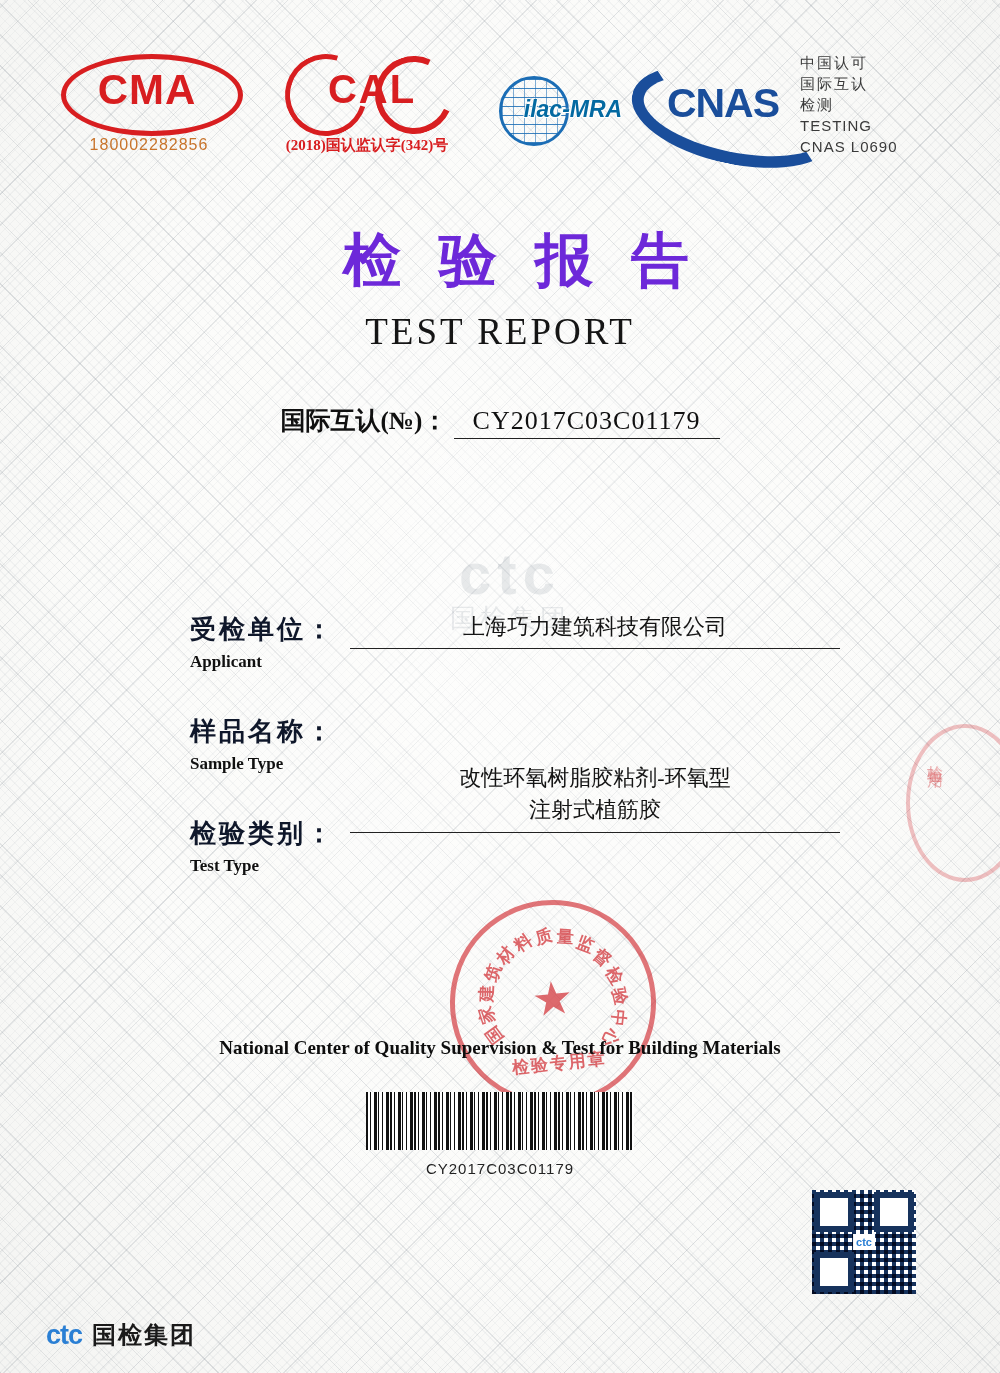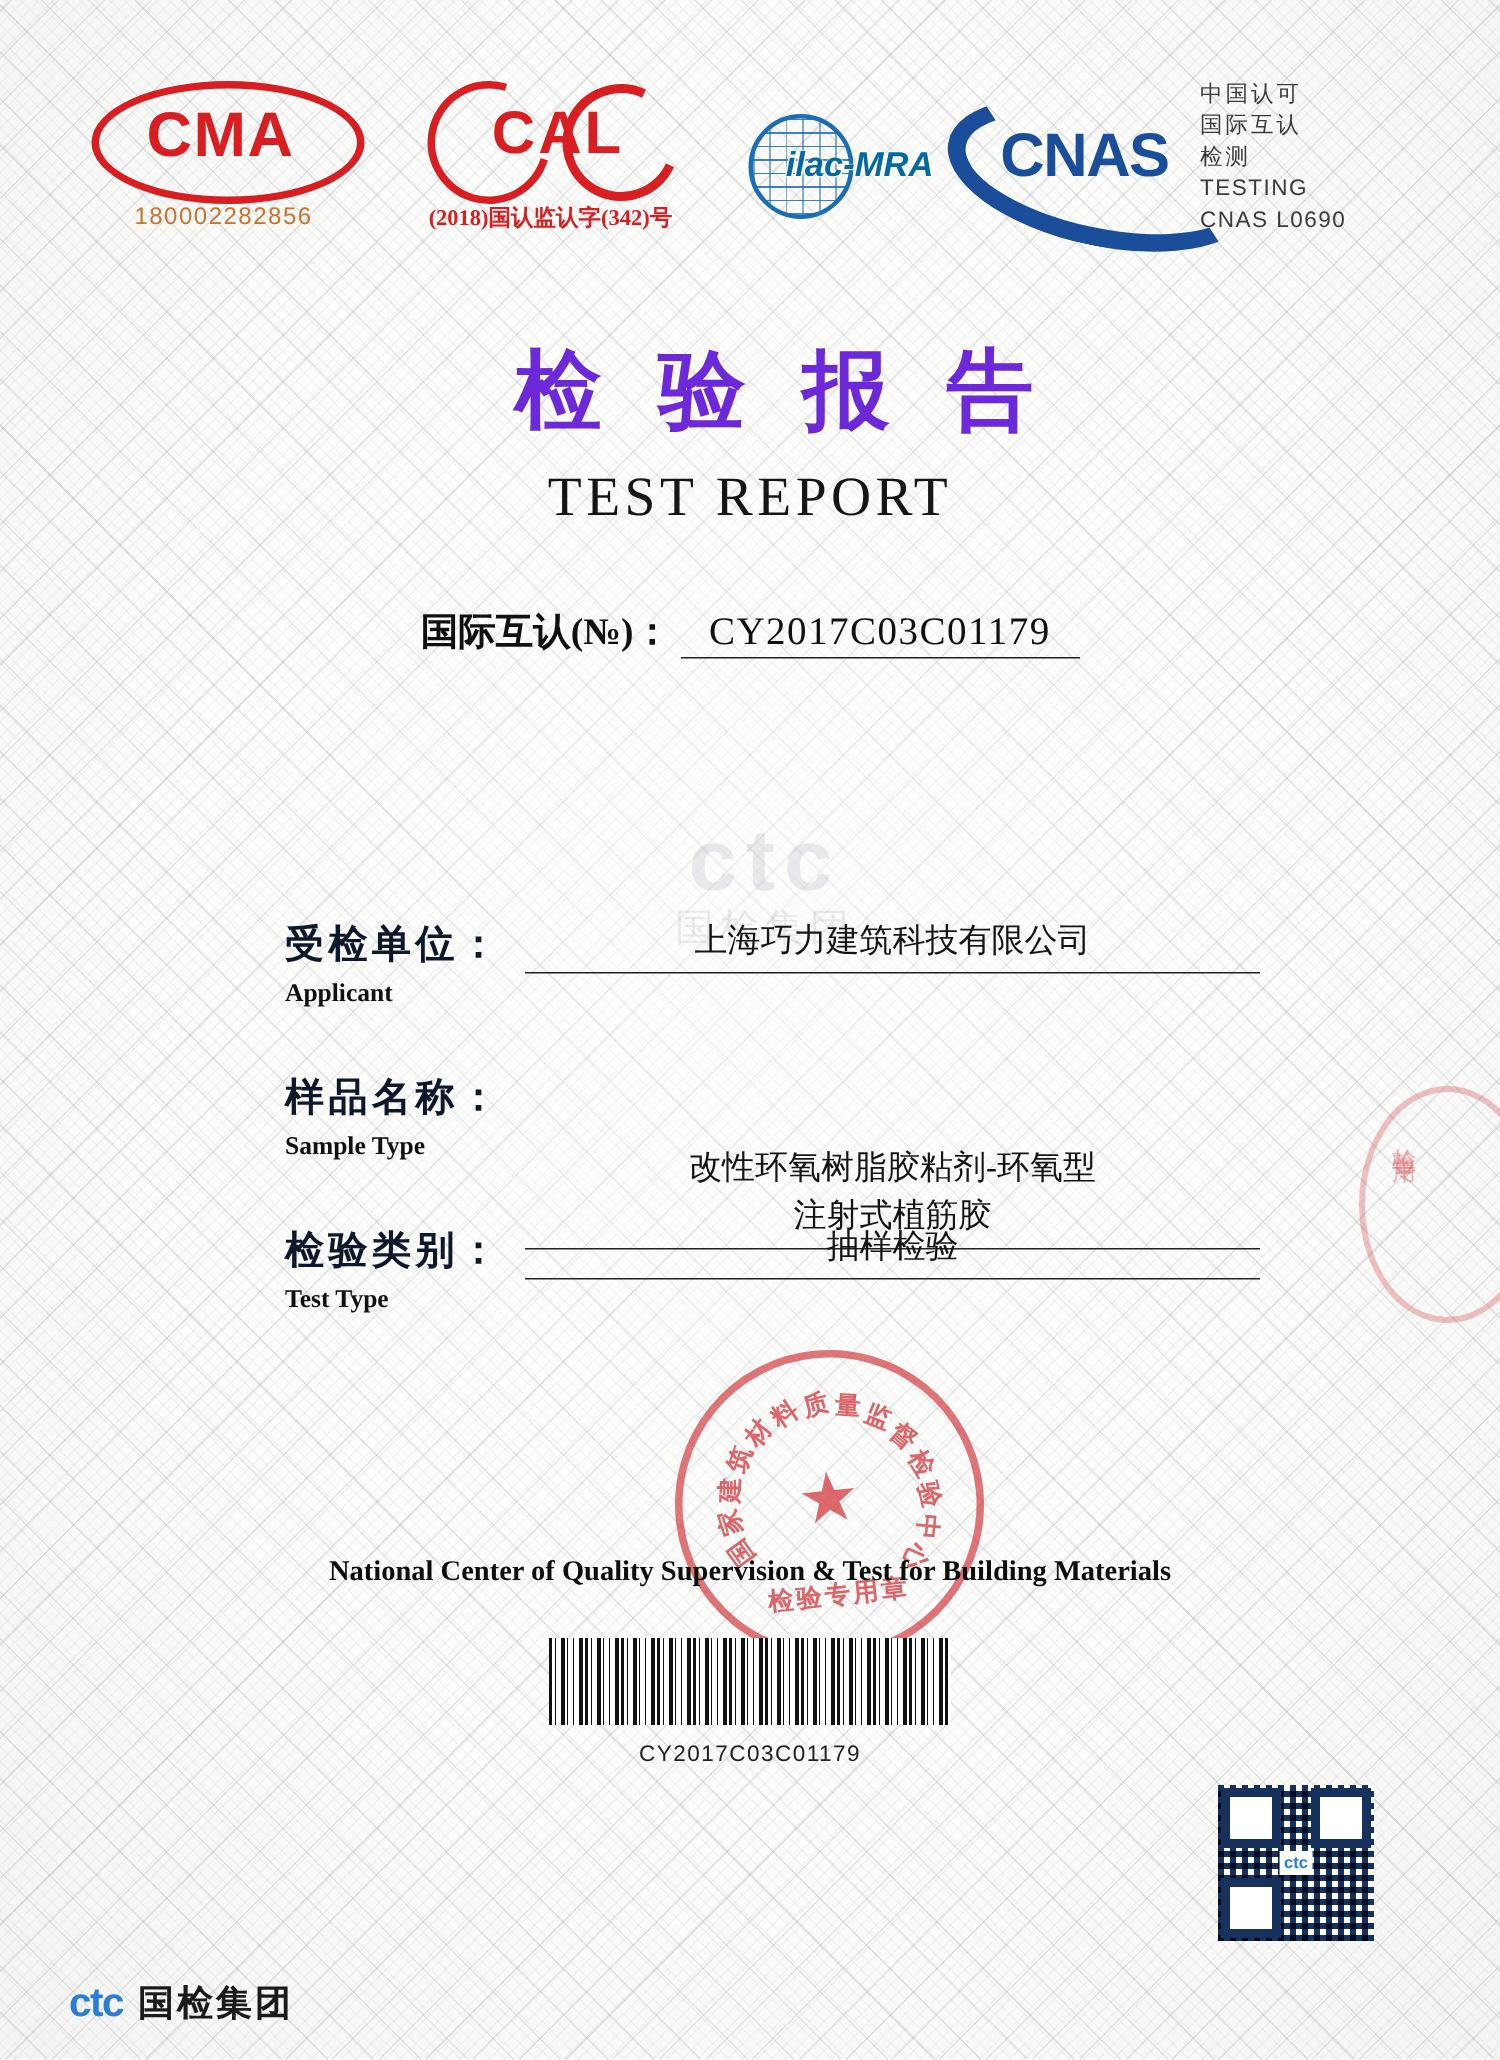--- a/index.html
+++ b/index.html
@@ -574,21 +574,20 @@
     <div class="field">
       <div class="field-label-cn">样品名称：</div>
       <div class="field-label-en">Sample Type</div>
       <div class="field-value two-line" style="white-space: pre-line;">改性环氧树脂胶粘剂-环氧型
 注射式植筋胶</div>
     </div>
 
     <div class="field">
       <div class="field-label-cn">检验类别：</div>
       <div class="field-label-en">Test Type</div>
-      <div class="field-value">抽样检验</div>
     </div>
   </div>
 
   <div class="seal">
     <div class="seal-ring-text">
         <span style="transform: rotate(-210deg) translate(78px) rotate(90deg);">国</span>
         <span style="transform: rotate(-191.538deg) translate(78px) rotate(90deg);">家</span>
         <span style="transform: rotate(-173.077deg) translate(78px) rotate(90deg);">建</span>
         <span style="transform: rotate(-154.615deg) translate(78px) rotate(90deg);">筑</span>
         <span style="transform: rotate(-136.154deg) translate(78px) rotate(90deg);">材</span>

